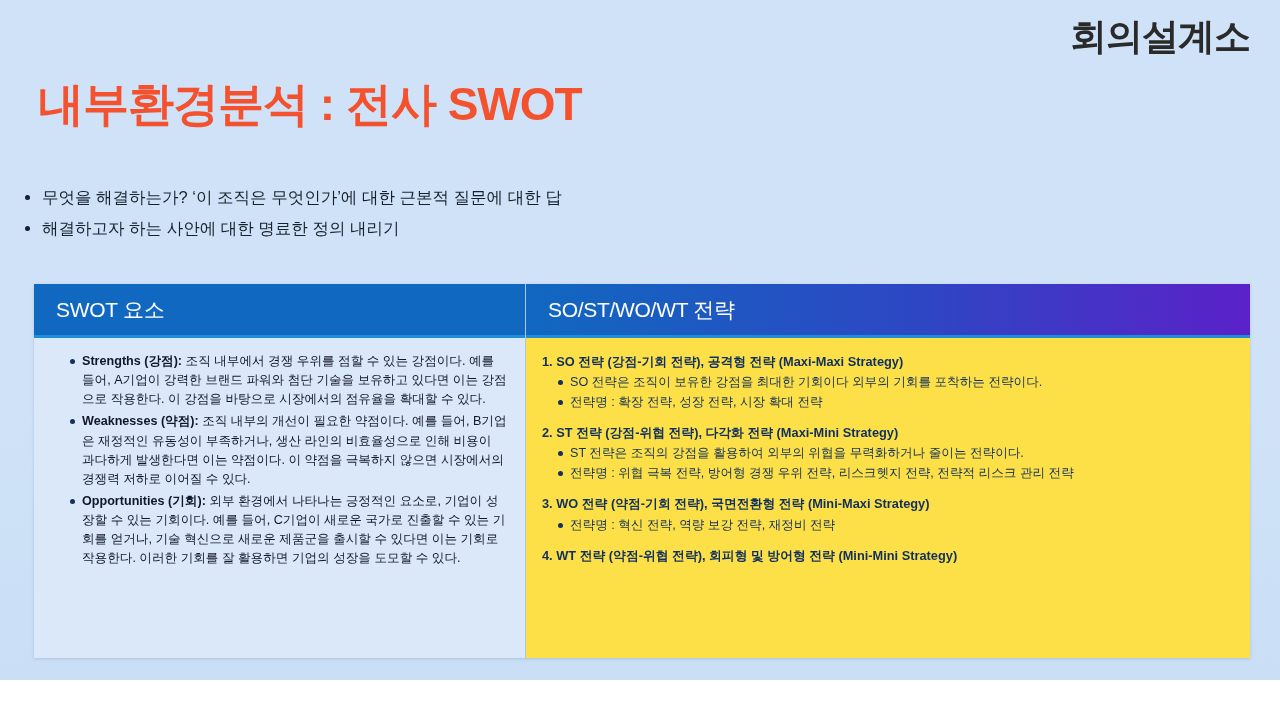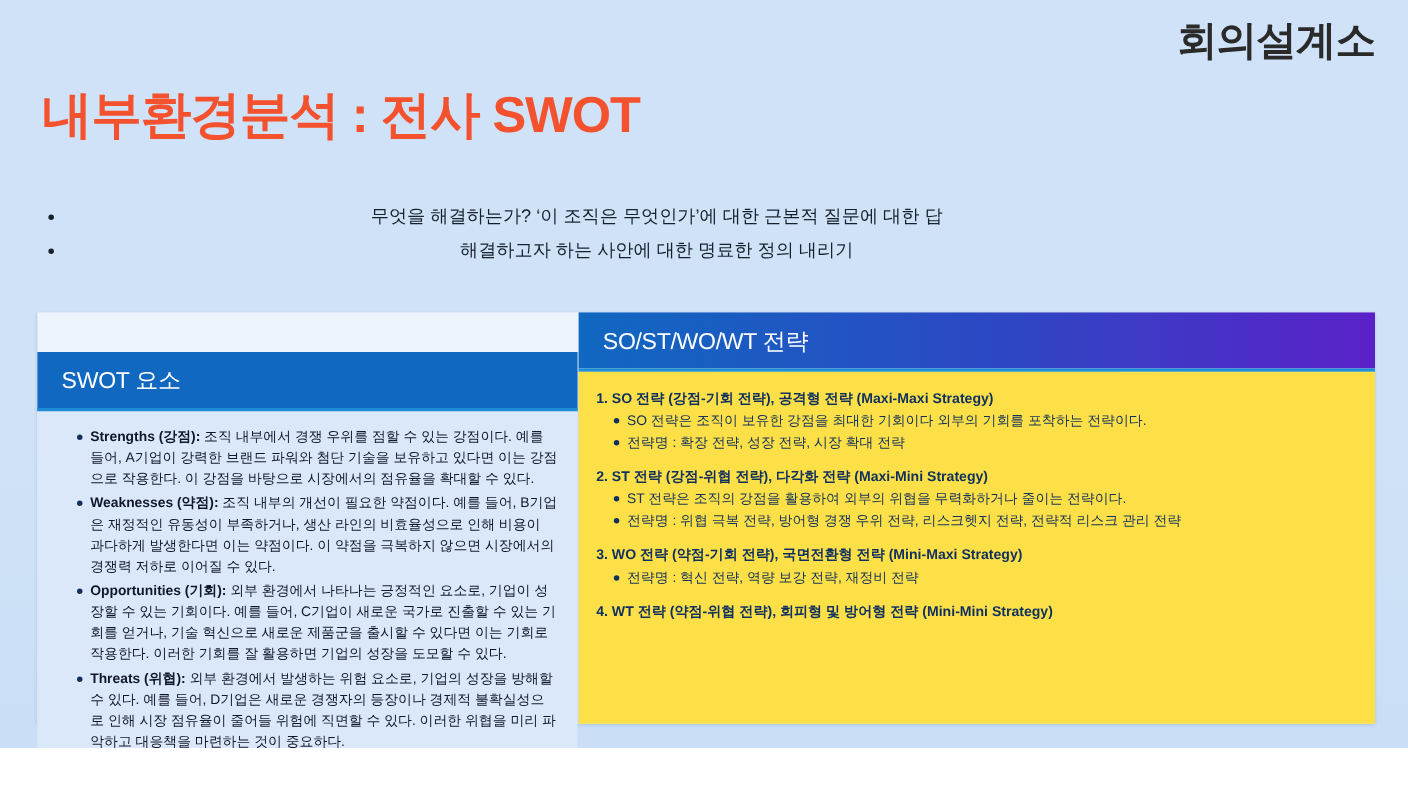--- a/index.html
+++ b/index.html
@@ -36,24 +36,23 @@
     left: 38px;
     top: 78px;
     font-size: 46px;
     font-weight: bold;
     color: #f4522e;
     letter-spacing: -1px;
     line-height: 1.15;
   }
   .bullets {
     position: absolute;
-    left: 34px;
+    left: 16px;
     top: 182px;
     width: 1100px;
-    text-align: center;
   }
   .bullets li {
     font-size: 16.5px;
     color: #16212e;
     line-height: 1.85;
     margin-left: 4px;
   }
   ul {
     margin: 0;
     padding-left: 22px;
@@ -69,21 +68,20 @@
     display: flex;
     box-sizing: border-box;
   }
   .col {
     box-sizing: border-box;
     position: relative;
   }
   .col-left {
     width: 492px;
     border-right: 1px solid #aec6e6;
-    margin-top: 36px;
   }
   .col-right {
     width: 724px;
   }
   .col-head {
     height: 54px;
     display: flex;
     align-items: center;
     padding-left: 22px;
     color: #ffffff;
@@ -202,23 +200,20 @@
         <ul class="swot-list">
           <li>
             <b>Strengths (강점):</b><span> 조직 내부에서 경쟁 우위를 점할 수 있는 강점이다. 예를 들어, A기업이 강력한 브랜드 파워와 첨단 기술을 보유하고 있다면 이는 강점으로 작용한다. 이 강점을 바탕으로 시장에서의 점유율을 확대할 수 있다.</span>
           </li>
           <li>
             <b>Weaknesses (약점):</b><span> 조직 내부의 개선이 필요한 약점이다. 예를 들어, B기업은 재정적인 유동성이 부족하거나, 생산 라인의 비효율성으로 인해 비용이 과다하게 발생한다면 이는 약점이다. 이 약점을 극복하지 않으면 시장에서의 경쟁력 저하로 이어질 수 있다.</span>
           </li>
           <li>
             <b>Opportunities (기회):</b><span> 외부 환경에서 나타나는 긍정적인 요소로, 기업이 성장할 수 있는 기회이다. 예를 들어, C기업이 새로운 국가로 진출할 수 있는 기회를 얻거나, 기술 혁신으로 새로운 제품군을 출시할 수 있다면 이는 기회로 작용한다. 이러한 기회를 잘 활용하면 기업의 성장을 도모할 수 있다.</span>
           </li>
-          <li>
-            <b>Threats (위협):</b><span> 외부 환경에서 발생하는 위험 요소로, 기업의 성장을 방해할 수 있다. 예를 들어, D기업은 새로운 경쟁자의 등장이나 경제적 불확실성으로 인해 시장 점유율이 줄어들 위험에 직면할 수 있다. 이러한 위협을 미리 파악하고 대응책을 마련하는 것이 중요하다.</span>
-          </li>
         </ul>
       </div>
     </div>
 
     <div class="col col-right">
       <div class="col-head head-right">SO/ST/WO/WT 전략</div>
       <div class="col-body">
 
         <div class="strat-group">
           <div class="strat-title">1. SO 전략 (강점-기회 전략), 공격형 전략 (Maxi-Maxi Strategy)</div>

